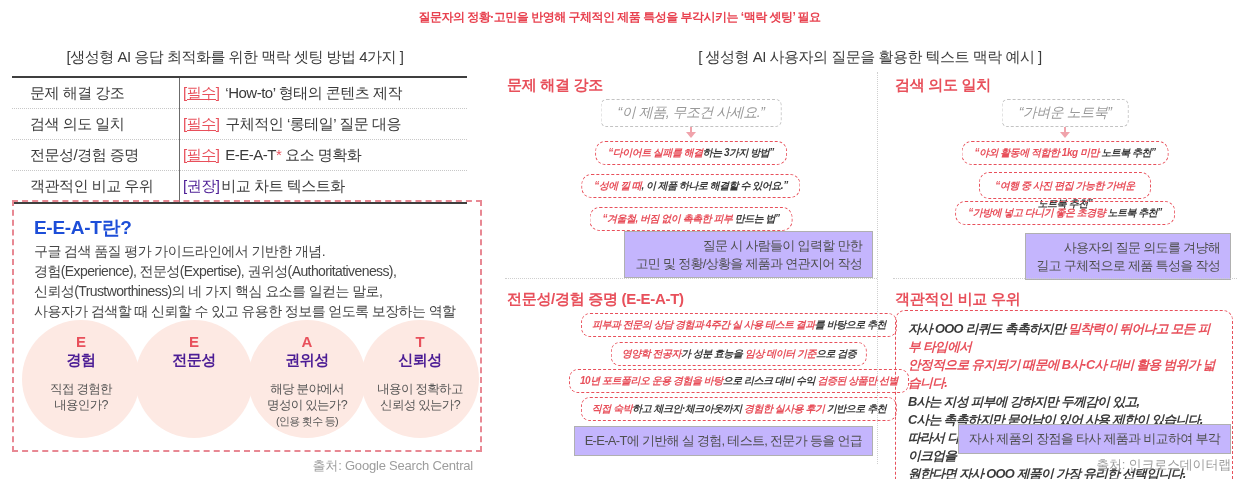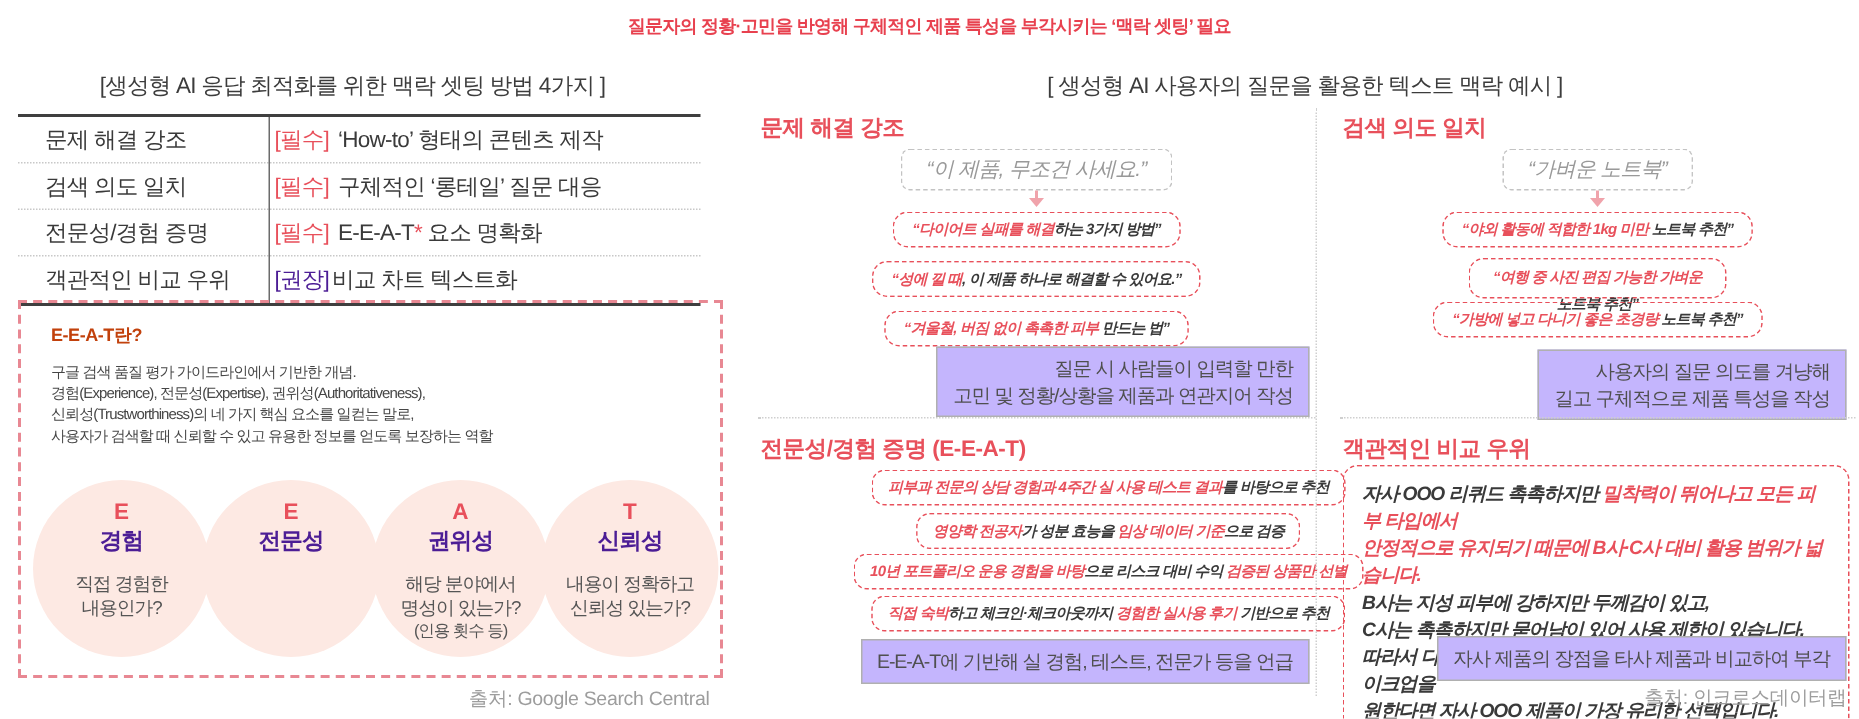--- a/index.html
+++ b/index.html
@@ -19,30 +19,30 @@
   
   .spec-table {
     position:absolute; left:12px; top:76px; width:455px;
     border-top:2px solid #3f3f3f; border-bottom:2px solid #3f3f3f;
   }
   .trow { display:flex; height:31px; align-items:center; border-bottom:1px dotted #c8c8c8; font-size:15px; letter-spacing:-0.5px; }
   .trow:last-child { border-bottom:none; }
   .tlabel { width:155px; padding-left:18px; color:#3a3a3a; }
   .tval { flex:1; padding-left:16px; color:#3a3a3a; white-space:nowrap; }
   .vdiv { position:absolute; left:167px; top:0; bottom:0; width:0; border-left:1px solid #6b6b6b; }
-  .tag-req { color:#e8505b; margin-right:6px; }
+  .tag-req { color:#e8505b; margin-right:6px;text-decoration:underline; }
   .tag-rec { color:#4c1d95; margin-right:2px; }
 
   
   .eeat-box {
     position:absolute; left:12px; top:200px; width:470px; height:252px;
     border:2px dashed #e88893;
   }
-  .eeat-title { position:absolute; left:20px; top:13px; font-size:12px; font-weight:bold; color:#c2410c; letter-spacing:-0.3px; }
-  .eeat-desc { position:absolute; left:20px; top:40px; font-size:10px; color:#464646; line-height:1.42; letter-spacing:-0.6px; }
+  .eeat-title { position:absolute; left:20px; top:13px; font-size:19px; font-weight:bold; color:#1d4ed8; letter-spacing:-0.3px; }
+  .eeat-desc { position:absolute; left:20px; top:40px; font-size:14px; color:#464646; line-height:1.42; letter-spacing:-0.6px; }
   .circles { position:absolute; left:8px; top:118px; width:454px; display:flex; }
   .circle {
     width:118px; height:118px; border-radius:50%; background:#fde9e3;
     text-align:center; flex:0 0 auto; margin-right:-5px; padding-top:13px;
   }
   .c-letter { font-size:15px; font-weight:bold; color:#e8505b; }
   .c-name { font-size:15px; font-weight:bold; color:#4c1d95; margin-top:1px; letter-spacing:-0.5px; }
   .c-desc { font-size:12.5px; color:#555; margin-top:11px; line-height:1.3; letter-spacing:-0.7px; }
   .c-note { font-size:11px; color:#555; letter-spacing:-0.7px; }
 

